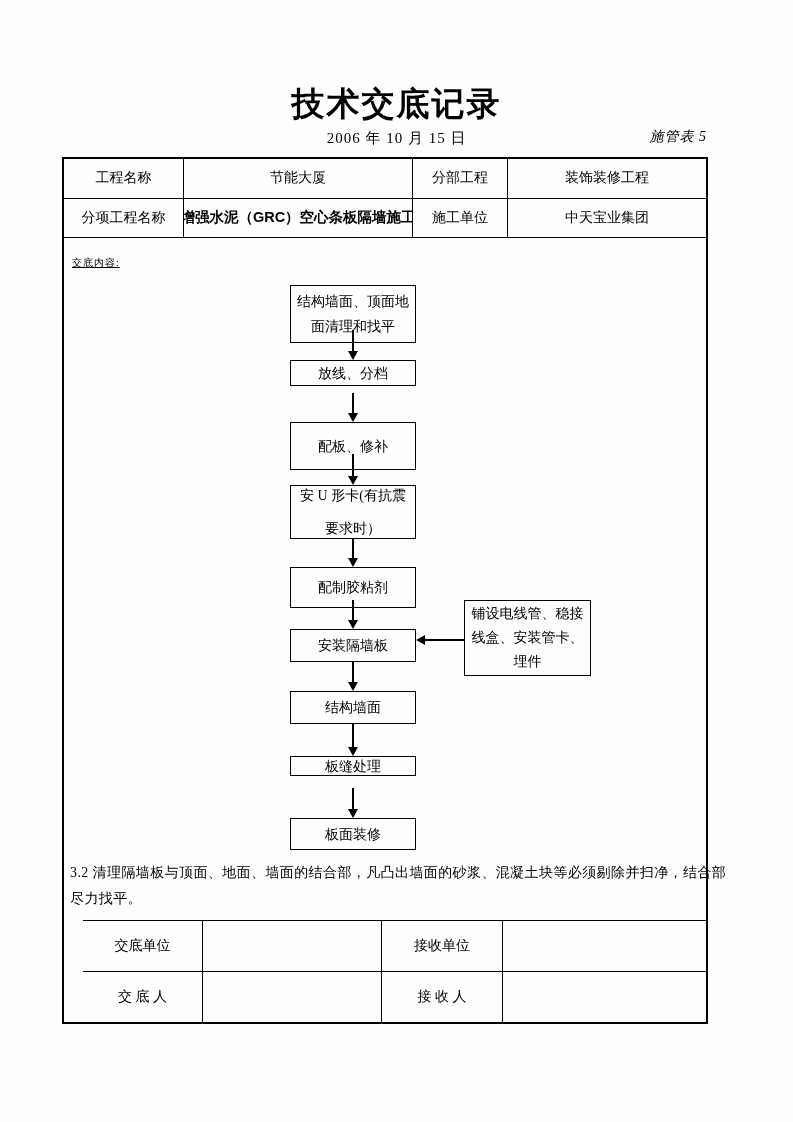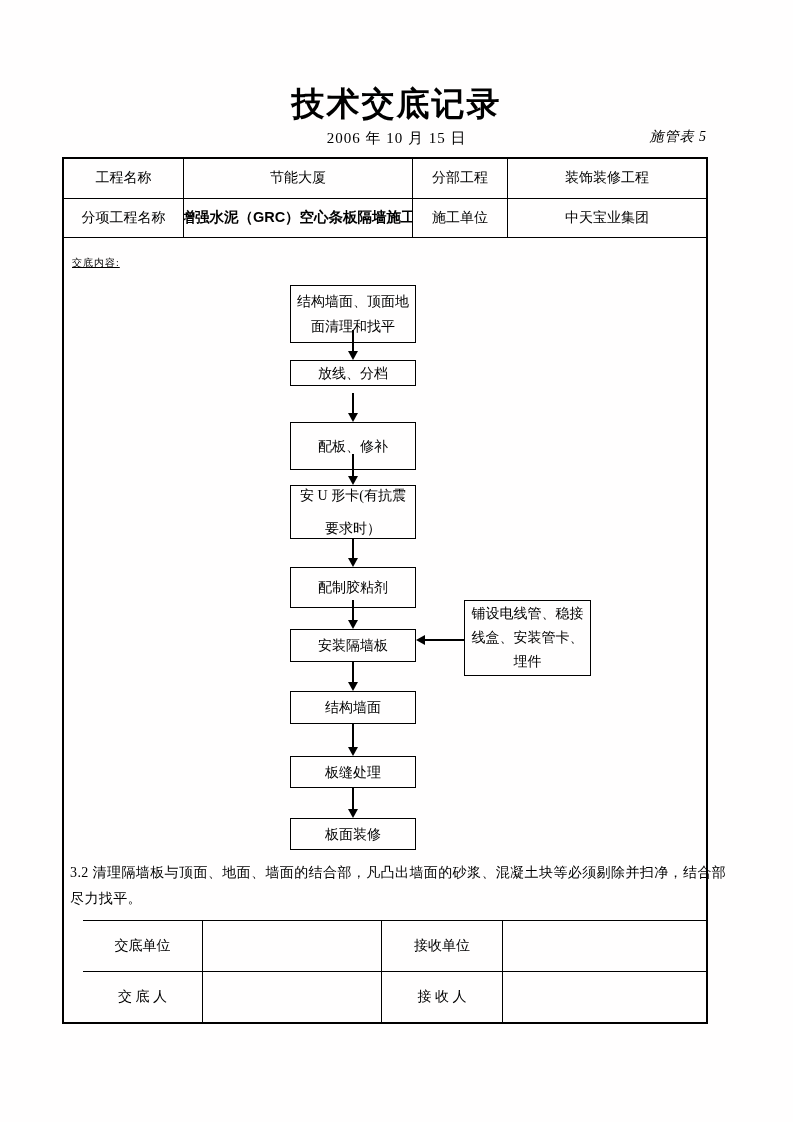--- a/index.html
+++ b/index.html
@@ -183,21 +183,21 @@
         </div>
 
       <div class="fbox" style="top:453px;height:33px;">
         <span class="fline">结构墙面</span>
       </div>
       <div class="arrow-v" style="left:282px;top:486px;height:32px;">
           <span class="shaft"></span>
           <span class="head"></span>
         </div>
 
-      <div class="fbox" style="top:518px;height:32px;">
+      <div class="fbox" style="top:518px;height:20px;">
         <span class="fline">板缝处理</span>
       </div>
       <div class="arrow-v" style="left:282px;top:550px;height:30px;">
           <span class="shaft"></span>
           <span class="head"></span>
         </div>
 
       <div class="fbox" style="top:580px;height:32px;">
         <span class="fline">板面装修</span>
       </div>

